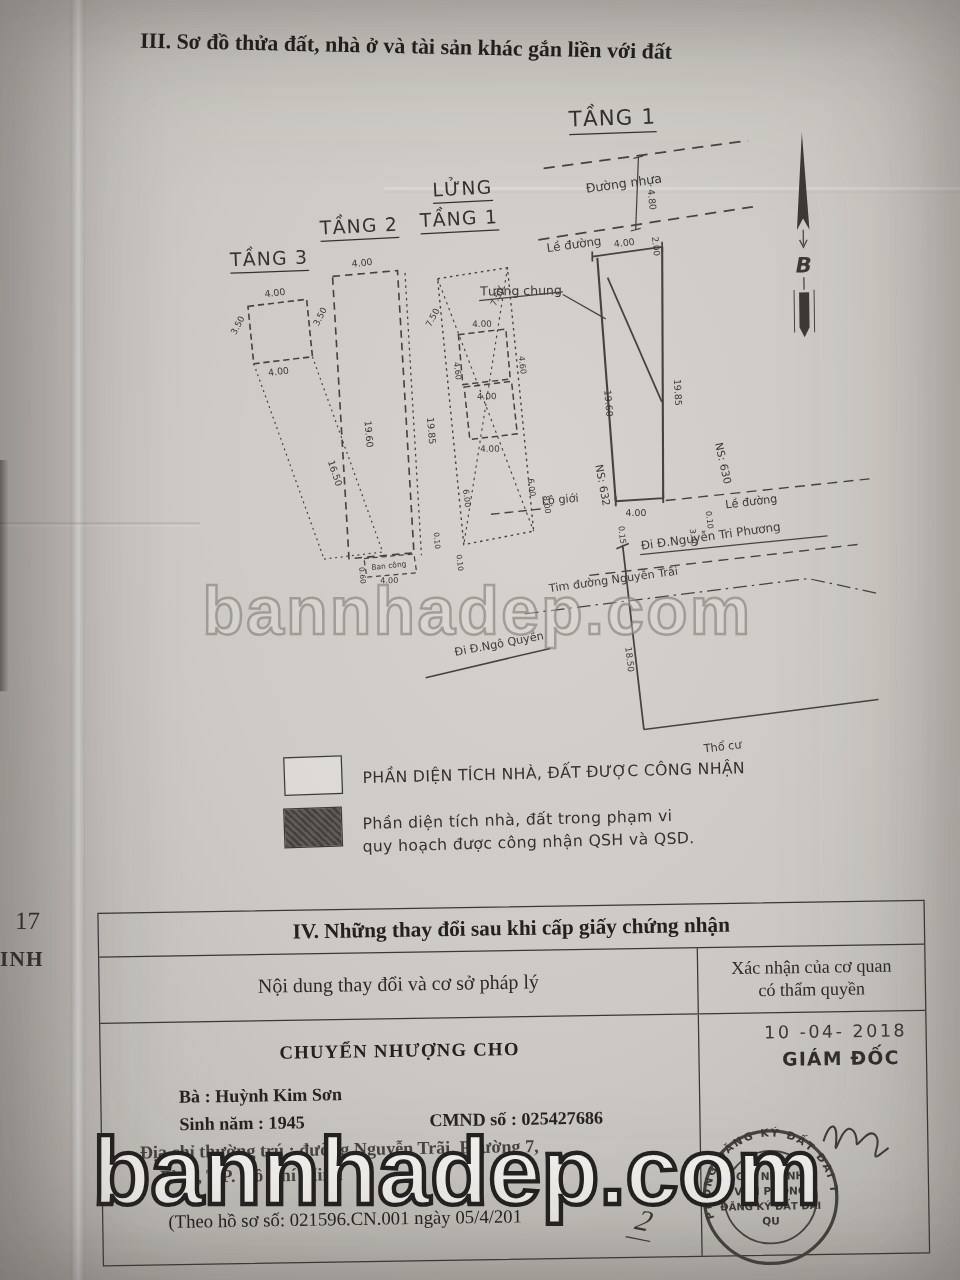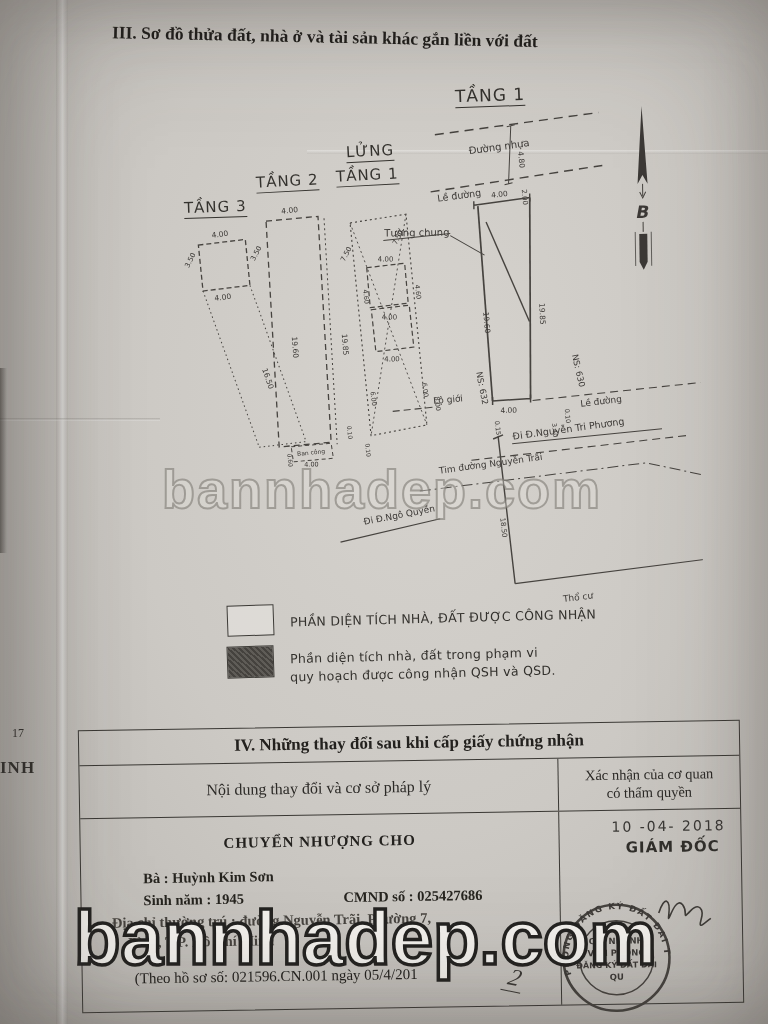--- a/index.html
+++ b/index.html
@@ -12,21 +12,21 @@
     background:linear-gradient(90deg, rgba(110,106,100,0.14), rgba(255,255,255,0.45) 55%, rgba(110,106,100,0.10));}
   .crease-h1{left:40%;top:150px;width:60%;height:4px;background:linear-gradient(180deg,rgba(255,255,255,0.35),rgba(120,116,110,0.12));}
   .crease-h2{left:0;top:418px;width:160px;height:3px;background:linear-gradient(180deg,rgba(90,86,80,0.25),rgba(255,255,255,0.3));}
   .edge-dark{left:0;top:368px;width:7px;height:185px;background:linear-gradient(90deg,rgba(45,42,40,0.55),rgba(45,42,40,0));}
   .vignette{left:0;top:0;width:768px;height:1024px;pointer-events:none;
     box-shadow:inset 0 0 140px rgba(70,64,58,0.30), inset 50px 0 80px rgba(70,64,58,0.22), inset -20px 0 50px rgba(70,64,58,0.12);}
   
   .h3title{left:112px;top:28px;width:560px;font-weight:bold;font-size:17.5px;transform:rotate(1.2deg);color:#1f1d1a;}
   .floor-title{font-family:"DejaVu Sans",sans-serif;font-size:15px;color:#34322e;letter-spacing:1px;
                border-bottom:1.5px solid #34322e;padding-bottom:1px;}
-  .margin-num{left:12px;top:726px;font-size:12px;color:#2e2c29;}
+  .margin-num{left:12px;top:726px;font-size:20px;color:#2e2c29;}
   .margin-inh{left:0px;top:758px;font-size:17px;font-weight:bold;color:#2e2c29;letter-spacing:1px;text-align:center;}
   
   .lg-box1{left:227px;top:605px;width:45px;height:29px;border:1.6px solid #3c3a36;background:rgba(235,233,229,0.5);transform:rotate(-2deg);}
   .lg-box2{left:227px;top:646px;width:45px;height:30px;border:1.4px solid #3c3a36;transform:rotate(-2deg);
     background:repeating-linear-gradient(45deg,#45423e 0 2px,#5f5c57 2px 4px);}
   .lg-t{font-family:"DejaVu Sans",sans-serif;font-size:12.5px;color:#33312d;letter-spacing:.3px;transform:rotate(-1.5deg);}
   
   .tbl{left:80px;top:725px;width:660px;height:281px;border:1.6px solid #3a3834;transform:rotate(-0.9deg);}
   .tbl .row1{height:34px;border-bottom:1.6px solid #3a3834;display:flex;align-items:center;justify-content:center;
     font-weight:bold;font-size:17px;color:#23211e;}

